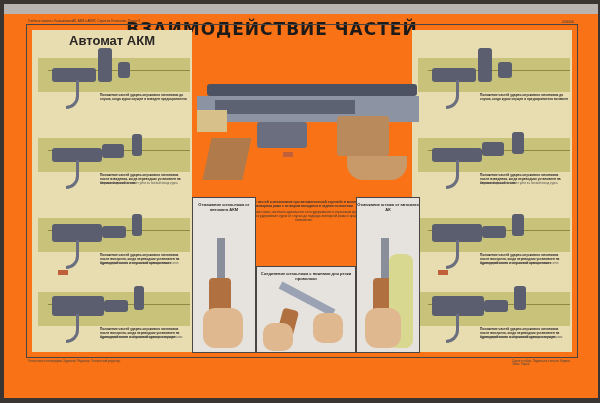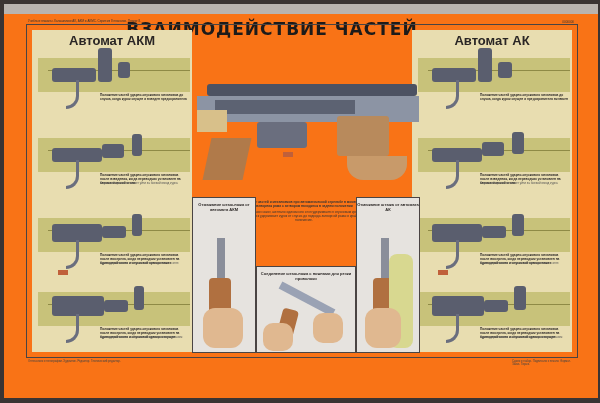--- a/index.html
+++ b/index.html
@@ -78,21 +78,20 @@
       <div class="mech" style="left:14px;top:18px;width:52px;height:20px;"></div>
       <div class="mech" style="left:66px;top:22px;width:24px;height:12px;"></div>
       <div class="mech" style="left:96px;top:8px;width:10px;height:24px;"></div>
       <div class="trig" style="left:28px;top:36px;"></div>
       <div class="caption">Положение частей ударно-спускового механизма после выстрела, когда переводчик установлен на одиночный огонь и спусковой крючок отпущен</div>
       <div class="note">Курок удерживается на боевом взводе спусковым крючком</div>
     </div>
   </div>
 
   <div class="col" style="left:408px;top:26px;width:160px;height:322px;">
-    <div class="col-title">Автомат АК</div>
     <div class="panel" style="top:14px;">
       <div class="rail"></div>
         <div class="rail2"></div>
       <div class="mech" style="left:14px;top:24px;width:44px;height:14px;"></div>
       <div class="mech" style="left:60px;top:4px;width:14px;height:34px;"></div>
       <div class="mech" style="left:80px;top:18px;width:14px;height:16px;"></div>
       <div class="trig" style="left:28px;top:36px;"></div>
       <div class="caption">Положение частей ударно-спускового механизма до спуска, когда курок спущен и предохранитель включен</div>
     </div>
     <div class="panel" style="top:94px;">

